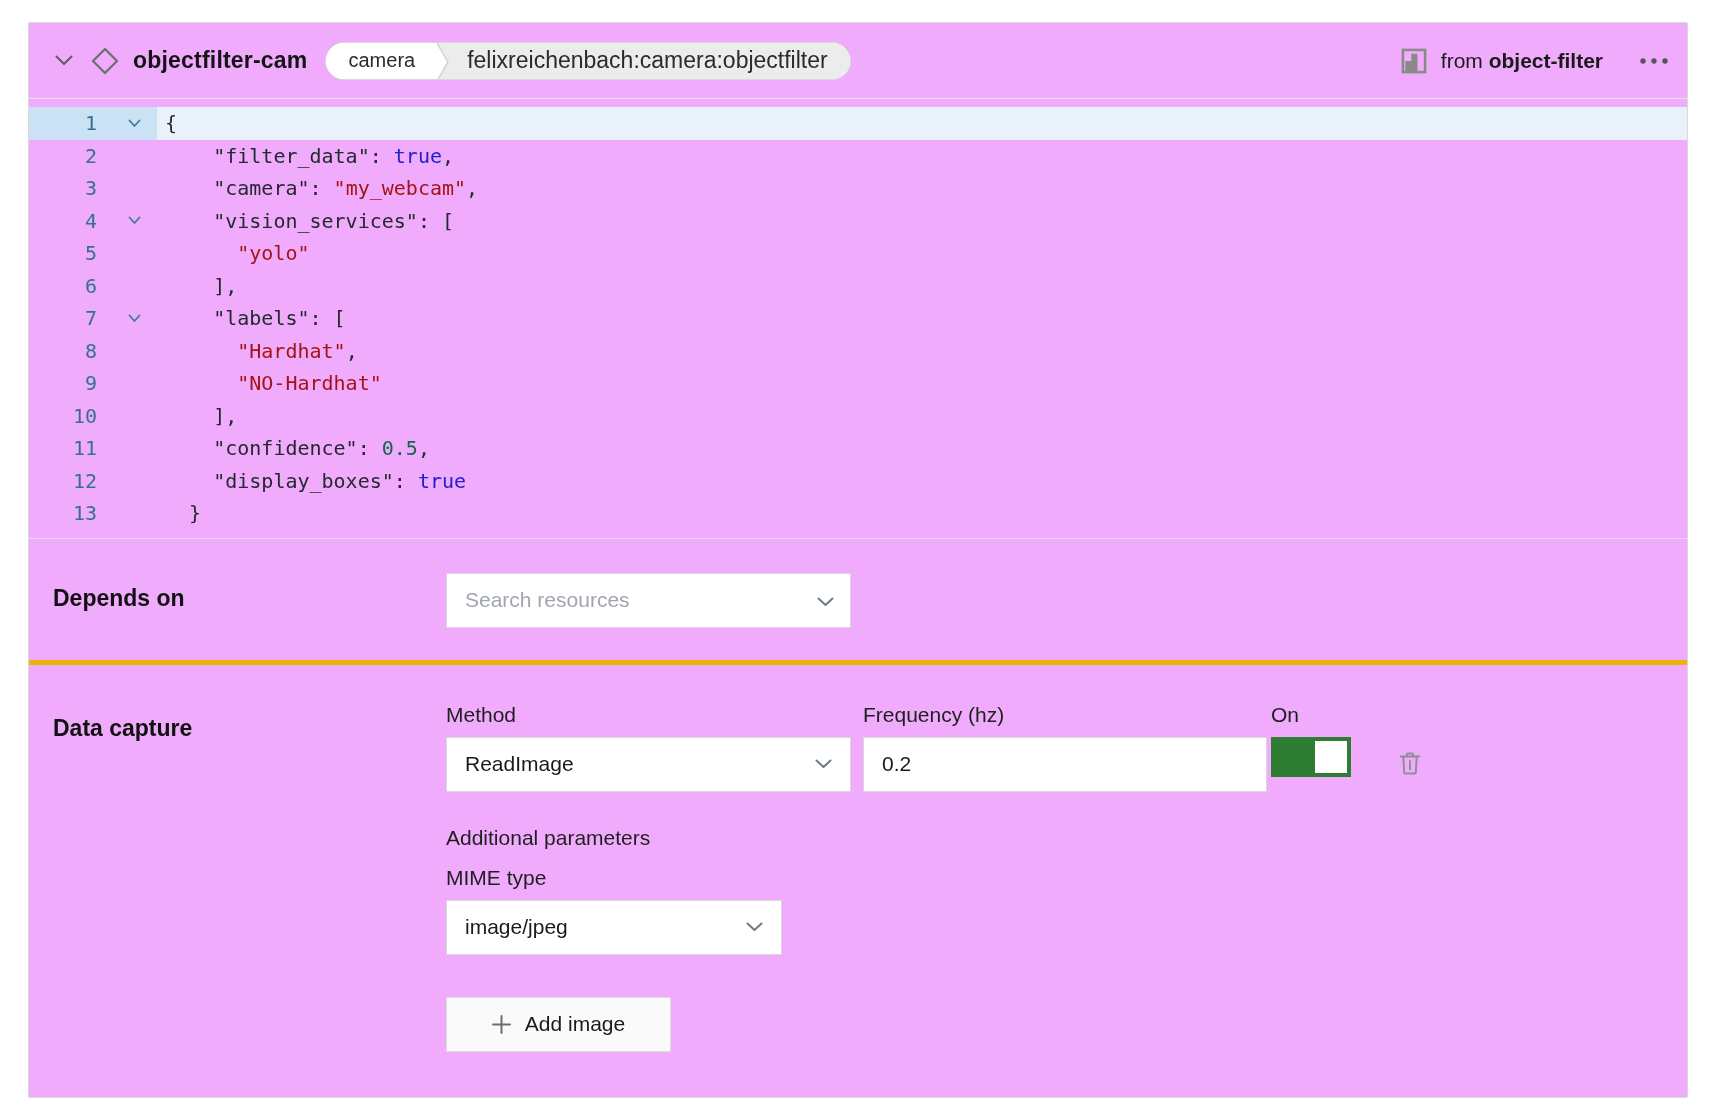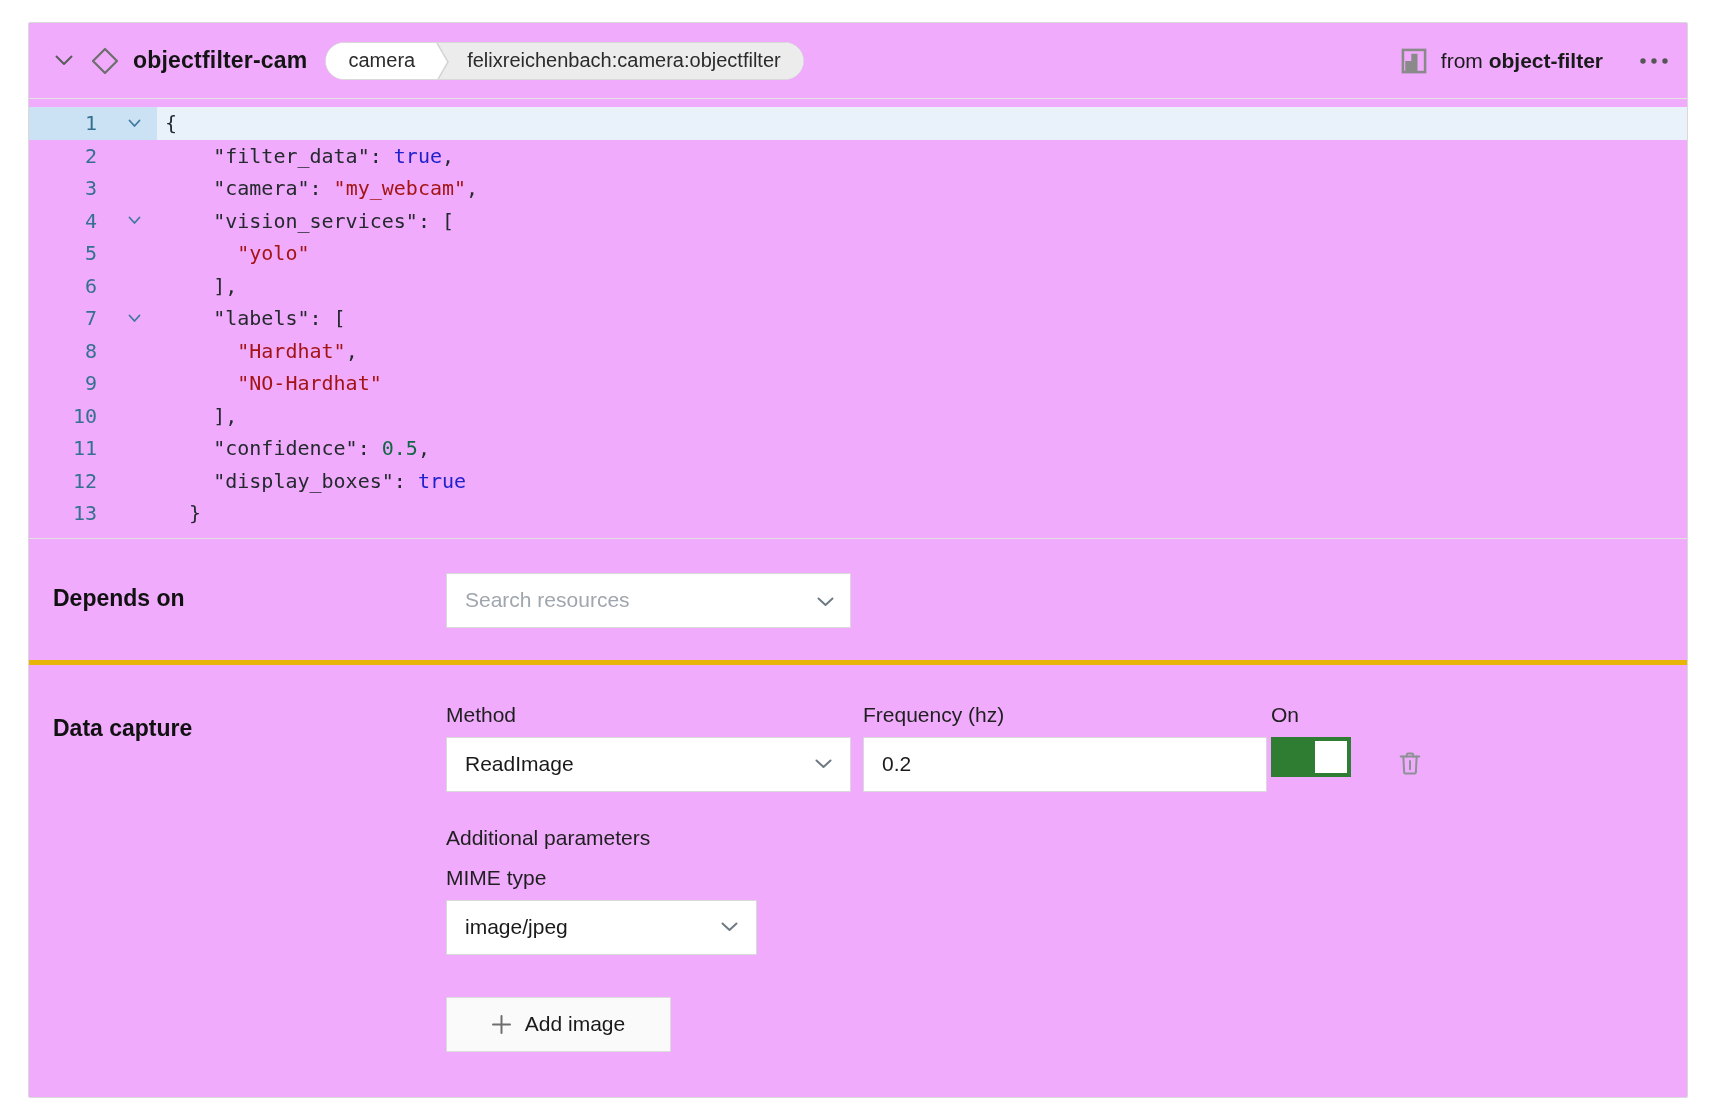--- a/index.html
+++ b/index.html
@@ -20,21 +20,21 @@
     display:flex; align-items:center; padding:0 16px 0 22px;
   }
   .hdr .collapse { width:26px; height:26px; display:flex; align-items:center; justify-content:center; cursor:pointer; }
   .hdr .diamond { margin-left:12px; width:32px; height:32px; display:flex; align-items:center; justify-content:center; }
   .hdr .title { margin-left:12px; font-size:23px; font-weight:bold; color:#141414; letter-spacing:.2px; }
   .pill {
     margin-left:18px; height:38px; border:1px solid #d9d9d9; border-radius:19px;
     display:flex; align-items:stretch; overflow:hidden; background:#fff;
   }
   .pill .seg-type { display:flex; align-items:center; padding:0 16px 0 22px; font-size:20px; color:#2b2b2b; background:#fff; }
-  .pill .seg-model { display:flex; align-items:center; padding:0 22px 0 12px; font-size:20px; color:#2b2b2b; background:#ececec; }
+  .pill .seg-model { display:flex; align-items:center; padding:0 22px 0 12px; font-size:23px; color:#2b2b2b; background:#ececec; }
   .pill svg.sep { display:block; height:38px; }
   .hdr-right { margin-left:auto; display:flex; align-items:center; }
   .hdr-right .from-txt { margin-left:13px; font-size:21px; color:#1a1a1a; }
   .hdr-right .from-txt b { font-weight:bold; }
   .hdr-right .menu { margin-left:34px; width:34px; height:30px; display:flex; align-items:center; justify-content:center; cursor:pointer; }
   
   .editor { padding:8px 0 8px 0; border-bottom:1px solid #e0e0e0; font-family:"DejaVu Sans Mono", monospace; }
   .cline { display:flex; height:32.5px; line-height:32.5px; font-size:20px; }
   .cline .gzone { flex:0 0 128px; display:flex; }
   .cline .ln { flex:0 0 68px; text-align:right; color:#35718f; }
@@ -68,21 +68,21 @@
   
   .cap-rowA { display:flex; }
   .grp-method { width:405px; }
   .grp-freq { width:404px; margin-left:12px; }
   .grp-on { margin-left:4px; }
   .toggle { position:relative; width:80px; height:40px; background:#2e7d32; margin-top:9px; cursor:pointer; }
   .toggle .knob { position:absolute; top:4px; right:4px; width:32px; height:32px; background:#fff; }
   .trash { margin-left:44px; margin-top:45px; width:30px; height:30px; display:flex; align-items:center; justify-content:center; cursor:pointer; }
   .addl { margin-top:34px; font-size:21px; color:#1f1f1f; }
   .mime-label { margin-top:16px; font-size:21px; color:#1f1f1f; }
-  .mime-select { margin-top:10px; width:311px; }
+  .mime-select { margin-top:10px; width:336px; }
   .add-btn {
     margin-top:42px; width:225px; height:55px; background:#fafafa; border:1px solid #dcdcdc;
     display:flex; align-items:center; justify-content:center; gap:14px;
     font-size:21px; color:#1a1a1a; cursor:pointer; border-radius:1px;
   }
 </style>
 </head>
 <body>
 
 <div class="card">

